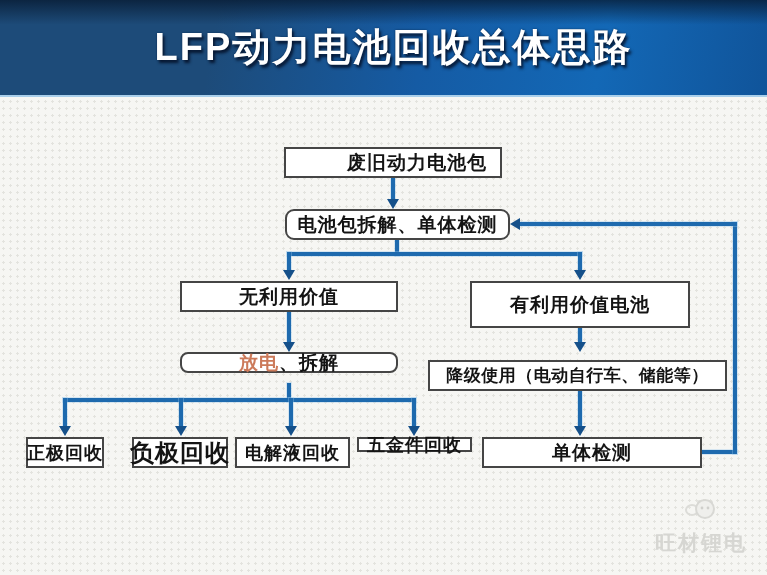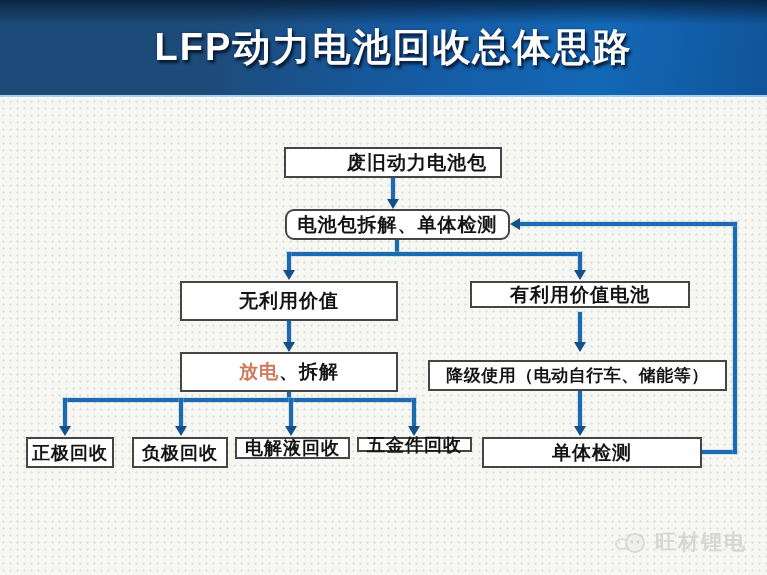--- a/index.html
+++ b/index.html
@@ -39,27 +39,27 @@
   .node {
     position:absolute;
     background:#ffffff;
     border:2px solid #454545;
     display:flex; align-items:center; justify-content:center;
     font-weight:bold; font-size:19px; color:#141414;
     letter-spacing:1px; white-space:nowrap;
   }
   #n1 { left:284px; top:147px; width:218px; height:31px;padding-left:48px; }
   #n2 { left:285px; top:209px; width:225px; height:31px;border-radius:9px; }
-  #n3 { left:180px; top:281px; width:218px; height:40px; }
-  #n4 { left:470px; top:281px; width:220px; height:27px; }
-  #n5 { left:180px; top:352px; width:218px; height:40px; }
+  #n3 { left:180px; top:281px; width:218px; height:31px; }
+  #n4 { left:470px; top:281px; width:220px; height:47px; }
+  #n5 { left:180px; top:352px; width:218px; height:21px;border-radius:8px; }
   #n6 { left:428px; top:360px; width:299px; height:31px; font-size:17px; letter-spacing:0.5px; }
-  #n7 { left:26px;  top:437px; width:88px;  height:31px; font-size:18px; }
-  #n8 { left:132px; top:437px; width:96px;  height:31px; font-size:18px; }
-  #n9 { left:235px; top:437px; width:115px; height:22px; font-size:18px; }
+  #n7 { left:26px;  top:437px; width:78px;  height:31px; font-size:18px; }
+  #n8 { left:132px; top:437px; width:96px;  height:31px; font-size:24px; }
+  #n9 { left:235px; top:437px; width:115px; height:31px; font-size:18px; }
   #n10{ left:357px; top:437px; width:115px; height:15px; font-size:18px; }
   #n11{ left:482px; top:437px; width:220px; height:31px; }
   .hl { color:#cc7a5a; }
 
   
   .vline, .hline {
     position:absolute; background:#1e6aae;
     box-shadow:0 0 0 1px rgba(152,197,236,0.35);
   }
   .vline { width:4px; }
@@ -103,21 +103,21 @@
   #f1  { left:700px; top:450px; width:37px; }
   #f2  { left:733px; top:222px; height:232px; }
   #f3  { left:520px; top:222px; width:217px; }
   #fa  { left:510px; top:218px; }
 
   
   .watermark {
     position:absolute; right:20px; bottom:18px;
     display:flex; align-items:center; gap:6px;
     color:#d6d6d2;
-    font-size:21px; font-weight:bold; letter-spacing:2px;
+    font-size:21px; font-weight:bold; letter-spacing:2px;flex-direction:column;
   }
 </style>
 </head>
 <body>
 
 <div class="slide">
 
   <div class="header">
     <div class="title">LFP动力电池回收总体思路</div>
   </div>

